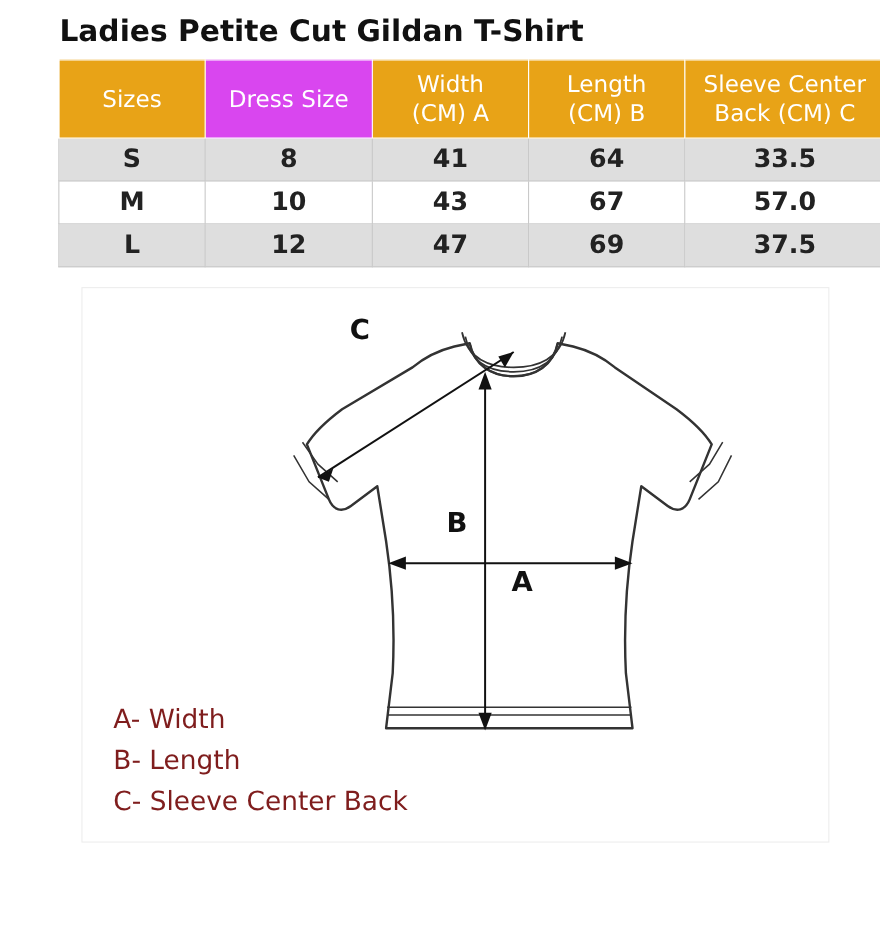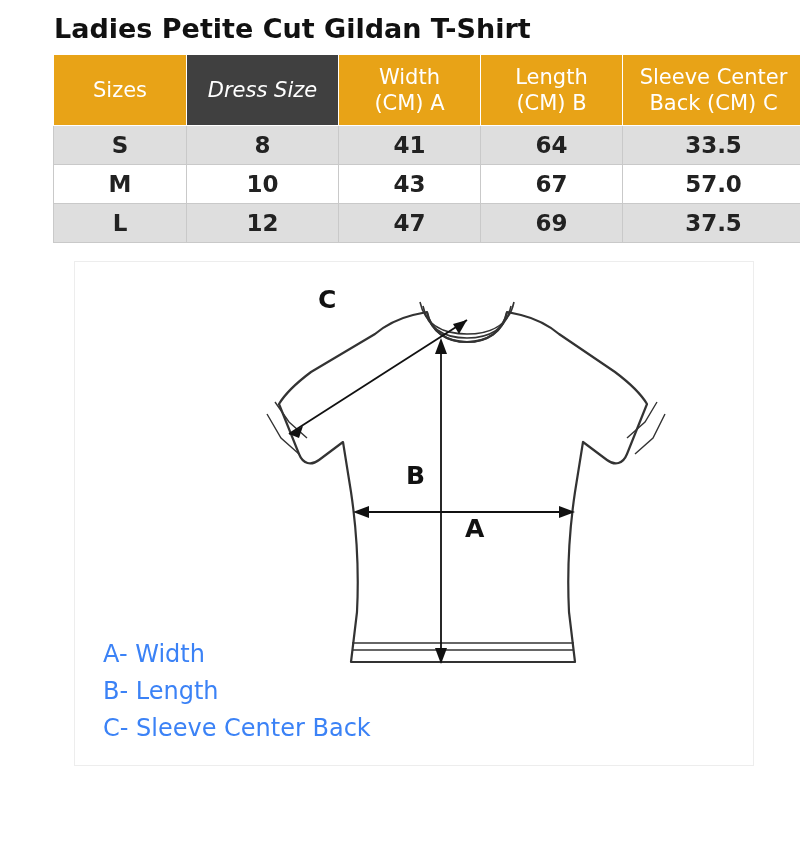--- a/index.html
+++ b/index.html
@@ -82,21 +82,21 @@
   }
   .diagram-wrap svg {
     display: block;
   }
   .legend {
     position: absolute;
     left: 28px;
     bottom: 18px;
     font-size: 24px;
     line-height: 1.55;
-    color: #3b82f6;
+    color: #7f1d1d;
     font-family: "DejaVu Sans", sans-serif;
   }
   .legend div { white-space: nowrap; }
 </style>
 </head>
 <body>
 
 <div class="page">
 
   <div class="title">Ladies Petite Cut Gildan T-Shirt</div>
@@ -107,21 +107,21 @@
         <col class="col-2">
         <col class="col-3">
         <col class="col-4">
         <col class="col-5">
     </colgroup>
     <thead>
       <tr>
         <th style="background: rgb(232, 163, 23);">
           <span>Sizes</span>
         </th>
-        <th style="background: #404040; font-style: italic;">
+        <th style="background: #d946ef;">
           <span>Dress Size</span>
         </th>
         <th style="background: rgb(232, 163, 23);">
           <span>Width</span><br>
           <span>(CM) A</span>
         </th>
         <th style="background: rgb(232, 163, 23);">
           <span>Length</span><br>
           <span>(CM) B</span>
         </th>

